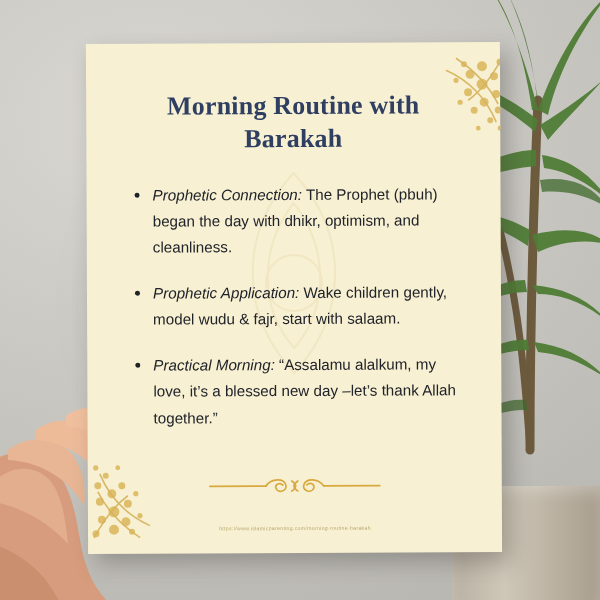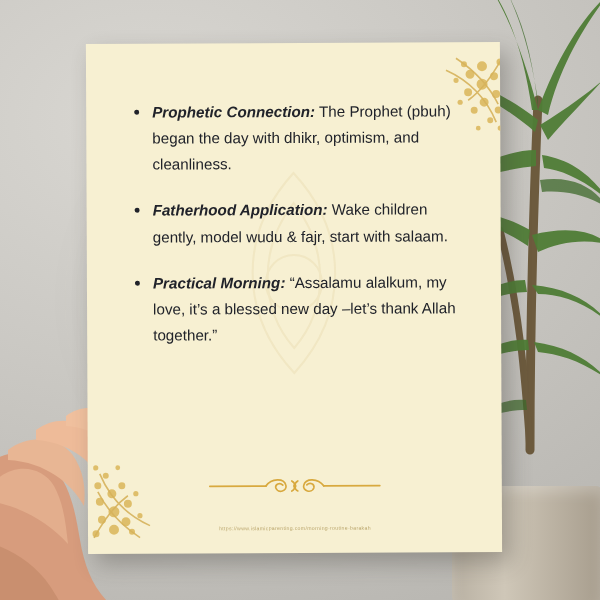--- a/index.html
+++ b/index.html
@@ -139,21 +139,21 @@
     content: "";
     position: absolute;
     left: 0;
     top: 10px;
     width: 5px;
     height: 5px;
     border-radius: 50%;
     background: #21232a;
   }
   .lead {
-    font-weight: bold;
+    font-weight: normal;
     font-style: italic;
   }
 
   .divider {
     position: absolute;
     left: 0;
     right: 0;
     bottom: 54px;
     display: flex;
     align-items: center;
@@ -284,27 +284,28 @@
               <circle cx="66" cy="78" r="2.4"></circle>
           </g>
           <g fill="none" stroke="#d3ad52" stroke-width="1.6" opacity="0.9">
             <path d="M44 8 C62 20 76 34 86 54"></path>
             <path d="M34 20 C56 30 74 48 84 72"></path>
             <path d="M90 8 C80 26 70 40 56 50"></path>
           </g>
         </svg>
       </div>
 
+      <h1 class="card-title">Morning Routine with Barakah</h1>
 
       <ul class="points">
         <li>
           <span class="lead">Prophetic Connection:</span><span> The Prophet (pbuh) began the day with dhikr, optimism, and cleanliness.</span>
         </li>
         <li>
-          <span class="lead">Fatherhood Application:</span><span> Wake children gently, model wudu &amp; fajr, start with salaam.</span>
+          <span class="lead">Prophetic Application:</span><span> Wake children gently, model wudu &amp; fajr, start with salaam.</span>
         </li>
         <li>
           <span class="lead">Practical Morning:</span><span> “Assalamu alalkum, my love, it’s a blessed new day –let’s thank Allah together.”</span>
         </li>
       </ul>
 
       <div class="divider">
         <svg width="190" height="26" viewBox="0 0 190 26">
           <g stroke="#d8a93f" fill="none" stroke-width="1.7" stroke-linecap="round">
             <path d="M10 13 H66"></path>

